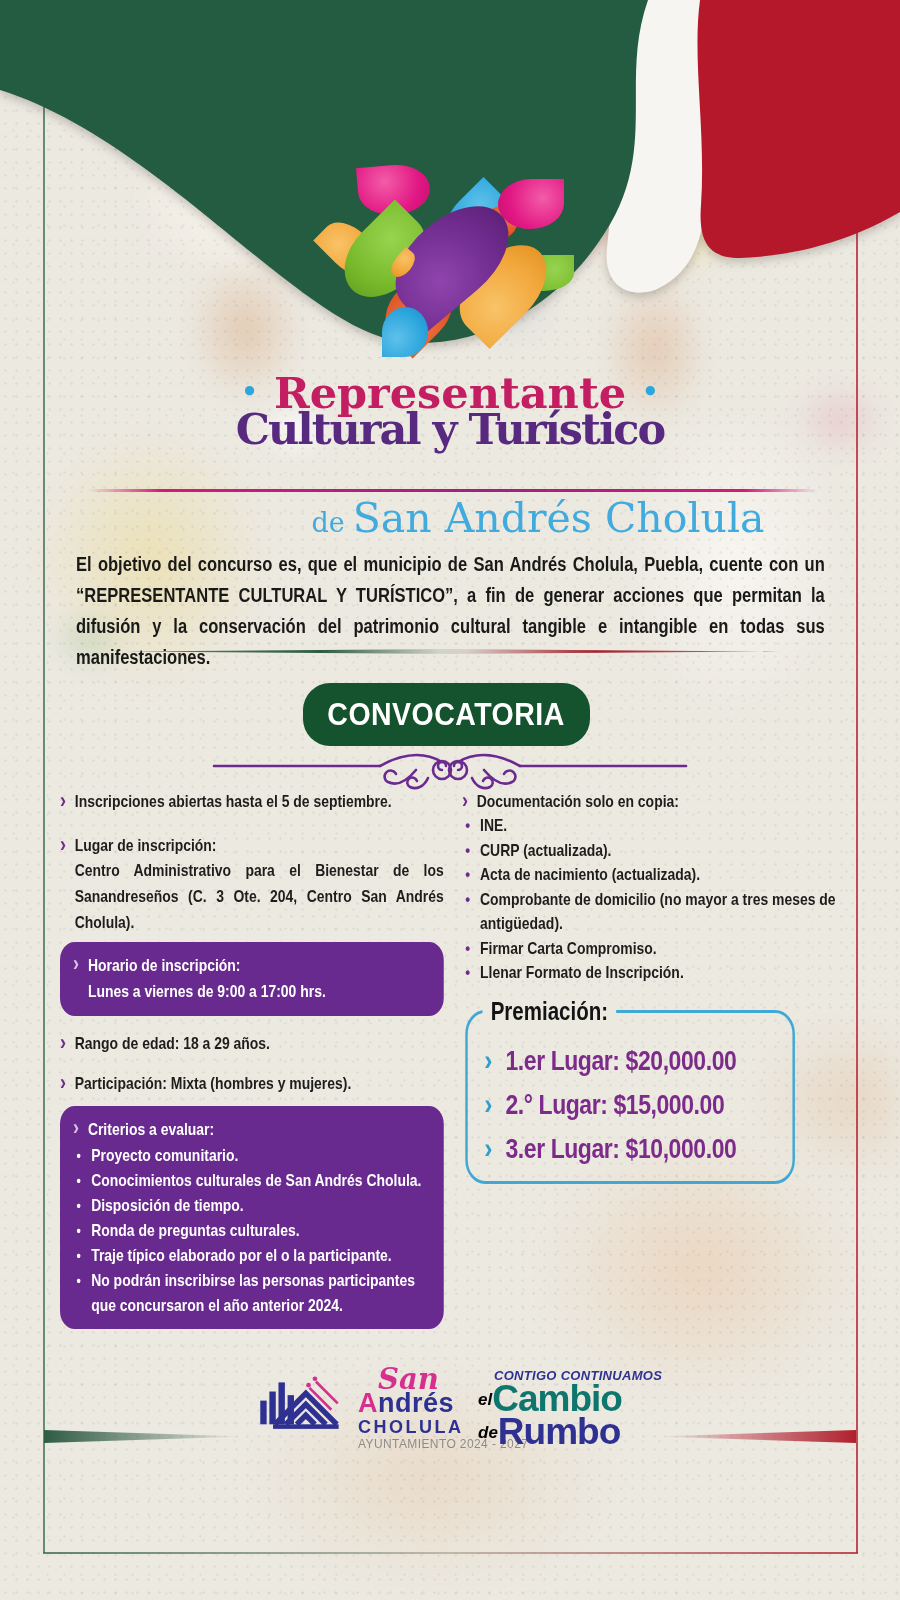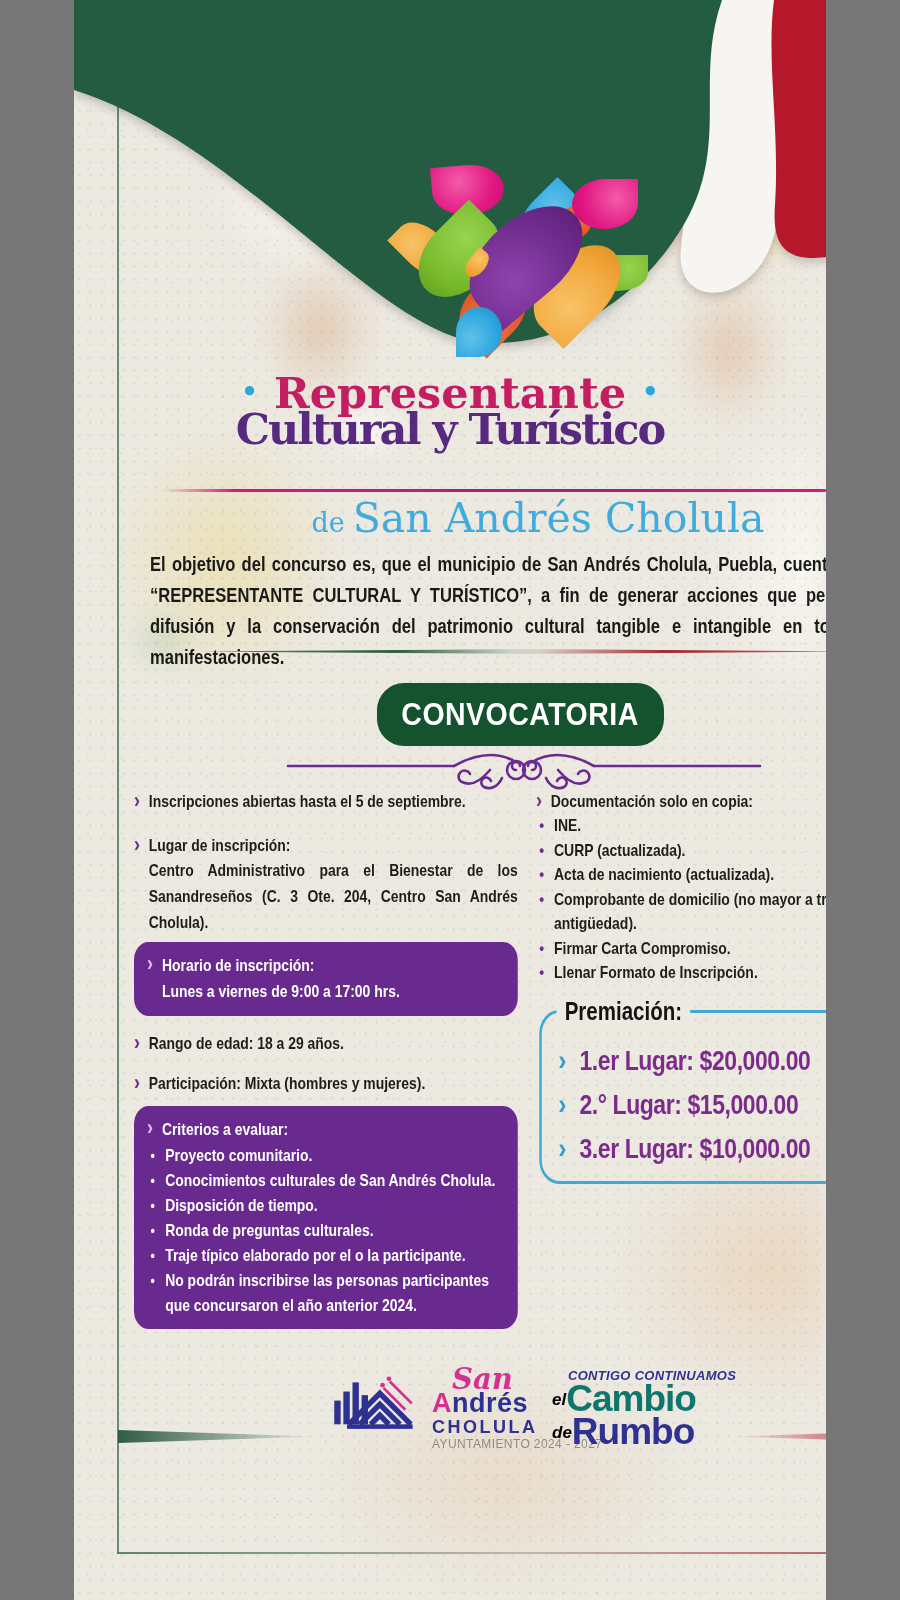--- a/index.html
+++ b/index.html
@@ -1,16 +1,16 @@
 <!DOCTYPE html>
 <html><head>
 <meta charset="utf-8">
 <style>
   html,body{margin:0;padding:0;background:#777;}
-  .poster{position:relative;width:752px;height:1600px;margin:0 auto;background:#ece9e1;
+  .poster{position:relative;width:900px;height:1600px;margin:0 auto;background:#ece9e1;
           overflow:hidden;font-family:"Liberation Sans",sans-serif;color:#1d1d1b;}
   
   .texture{position:absolute;inset:0;pointer-events:none;
     background-image:radial-gradient(rgba(120,112,95,.10) 1px,transparent 1.4px),
                      radial-gradient(rgba(90,88,80,.07) 1px,transparent 1.4px);
     background-size:11px 13px,17px 19px;background-position:0 0,5px 7px;}
   
   .photo-top{position:absolute;inset:0;filter:blur(9px);
     background:
       radial-gradient(ellipse 150px 110px at 235px 200px, rgba(250,246,238,.95), rgba(250,246,238,0) 70%),

